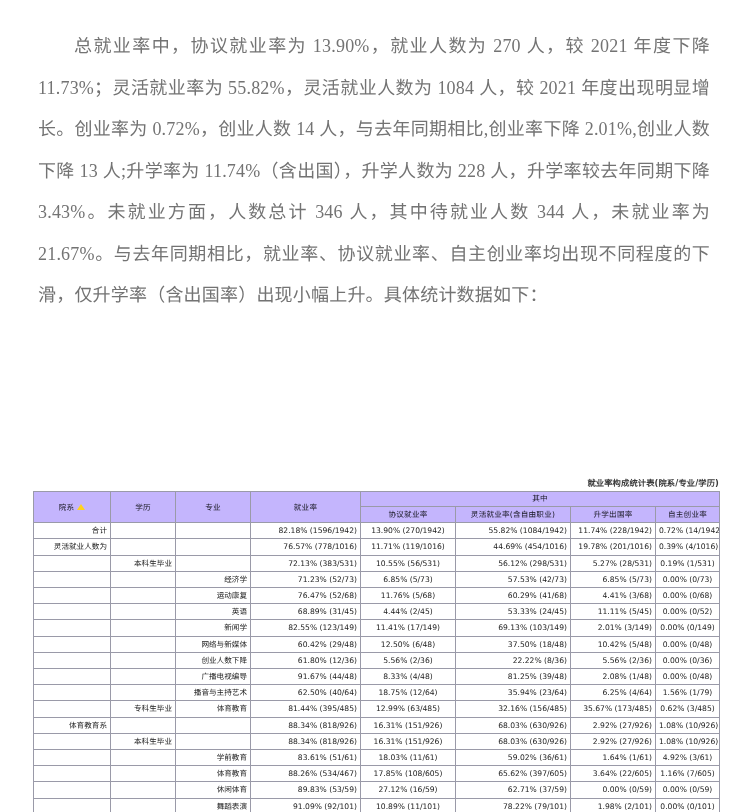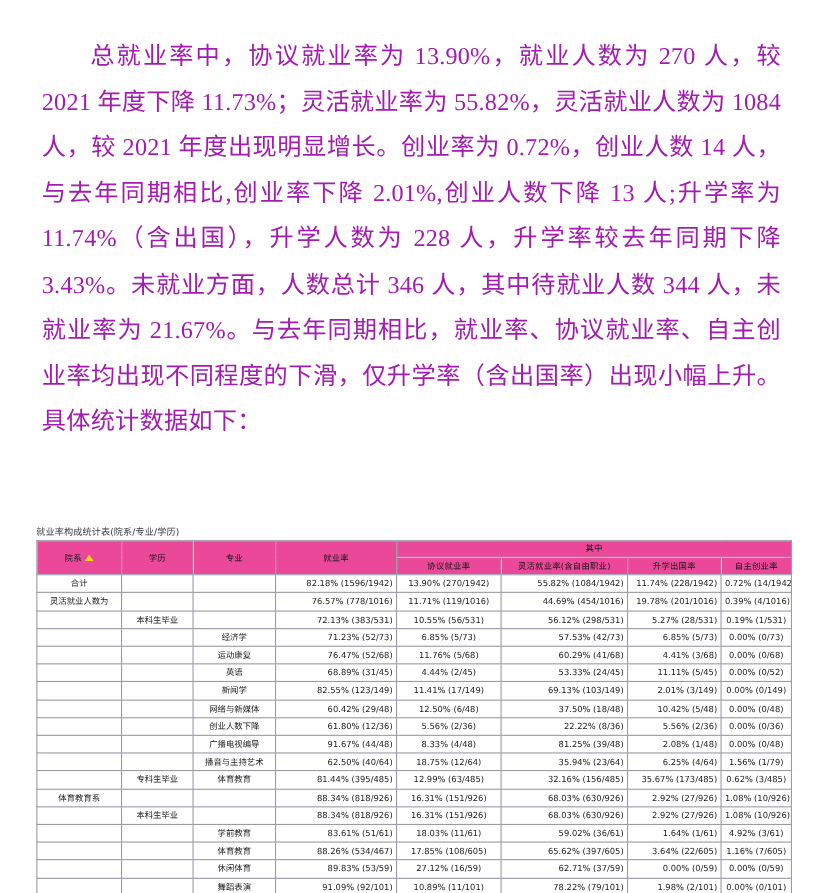--- a/index.html
+++ b/index.html
@@ -15,41 +15,41 @@
     color: #000000;
     overflow: hidden;
   }
 
   
   #narrative {
     position: absolute;
     left: 38px;
     top: 8px;
     width: 672px;
-    font-size: 22px;
+    font-size: 18px;
     line-height: 41.5px;
     text-align: justify;
     text-justify: inter-ideograph;
     text-indent: 2em;
     letter-spacing: 0.2px;
-    color: #a21caf;
+    color: #737373;
   }
 
   
   #table-block {
     position: absolute;
     left: 33px;
     top: 476px;
     width: 686px;
   }
   #table-title {
-    text-align: left;
+    text-align: right;
     font-family: "DejaVu Sans", "Liberation Sans", sans-serif;
     font-size: 8.3px;
-    font-weight: normal;
+    font-weight: bold;
     color: #3a3a3a;
     letter-spacing: 0.1px;
     margin-bottom: 3px;
   }
 
   table.stat {
     border-collapse: collapse;
     width: 686px;
     table-layout: fixed;
     font-family: "DejaVu Sans", "Liberation Sans", sans-serif;
@@ -58,32 +58,32 @@
   }
   table.stat th, table.stat td {
     border: 1px solid #9a9aa8;
     padding: 0 3px;
     height: 15.2px;
     line-height: 15.2px;
     overflow: hidden;
     white-space: nowrap;
   }
   table.stat thead th {
-    background: #ec4899;
+    background: #c4b5fd;
     text-align: center;
     font-weight: normal;
     color: #15151f;
     letter-spacing: 0.2px;
   }
   table.stat thead th.grp {
     height: 14px;
     line-height: 14px;
   }
   td.lbl {
-    text-align: center;
+    text-align: right;
   }
   td.num {
     text-align: right;
     padding-right: 5px;
     font-variant-numeric: tabular-nums;
   }
   td.num.left {
     text-align: center;
     padding-left: 3px;
   }

